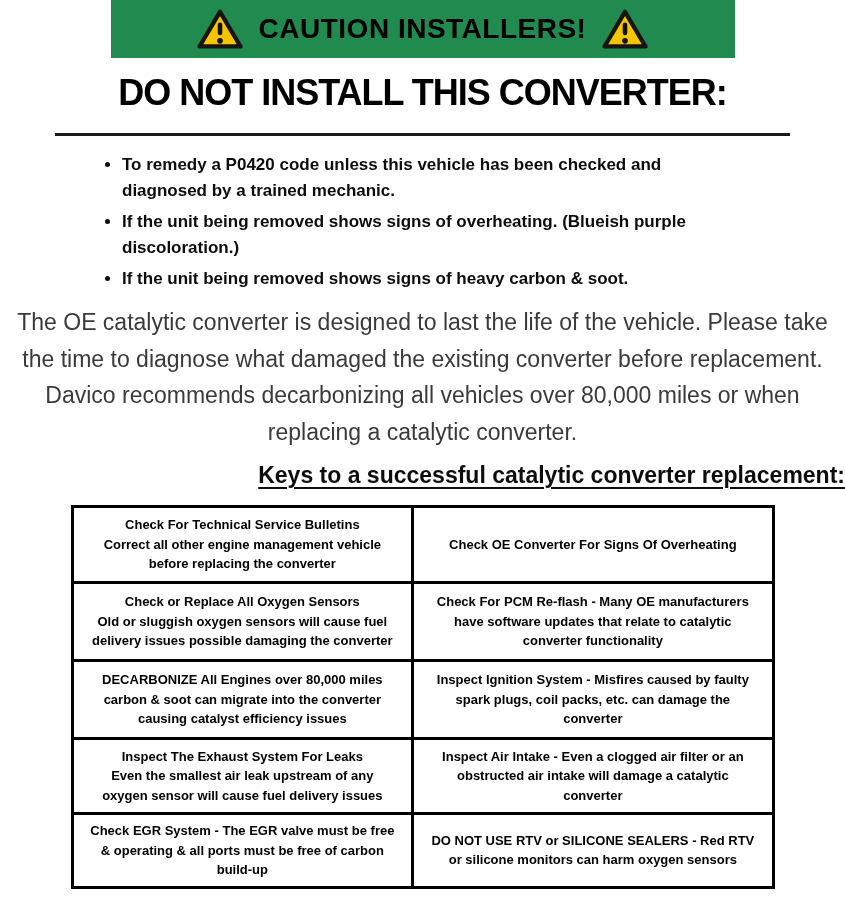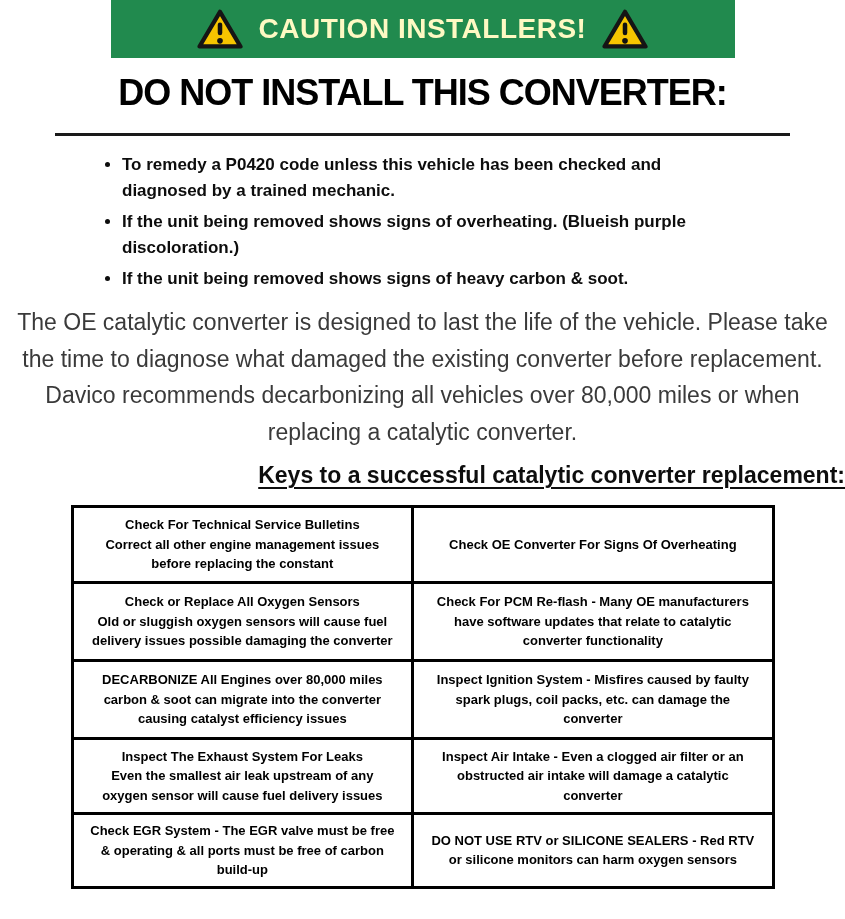--- a/index.html
+++ b/index.html
@@ -18,21 +18,21 @@
     width: 624px;
     height: 58px;
     margin: 0 auto;
     background: var(--banner-green, #218a4e);
     display: flex;
     align-items: center;
     justify-content: center;
     gap: 16px;
   }
   .banner-text {
-    color: #fef9c3;
+    color: #000000;
     font-size: 28px;
     font-weight: 900;
     letter-spacing: 0.5px;
     white-space: nowrap;
   }
   .warning-icon svg { display: block; }
 
   
   .main-heading {
     margin-top: 14px;
@@ -154,21 +154,21 @@
   <h2 class="keys-heading">Keys to a successful catalytic converter replacement:</h2>
 
   <table class="checklist-table">
     <colgroup>
         <col class="left-col">
         <col class="right-col">
       </colgroup>
     <tbody>
       <tr class="row-1">
         <td>Check For Technical Service Bulletins
-Correct all other engine management issues before replacing the constant</td>
+Correct all other engine management vehicle before replacing the converter</td>
         <td>Check OE Converter For Signs Of Overheating</td>
       </tr>
       <tr class="row-2">
         <td>Check or Replace All Oxygen Sensors
 Old or sluggish oxygen sensors will cause fuel delivery issues possible damaging the converter</td>
         <td>Check For PCM Re-flash - Many OE manufacturers have software updates that relate to catalytic converter functionality</td>
       </tr>
       <tr class="row-3">
         <td>DECARBONIZE All Engines over 80,000 miles carbon &amp; soot can migrate into the converter causing catalyst efficiency issues</td>
         <td>Inspect Ignition System - Misfires caused by faulty spark plugs, coil packs, etc. can damage the converter</td>

